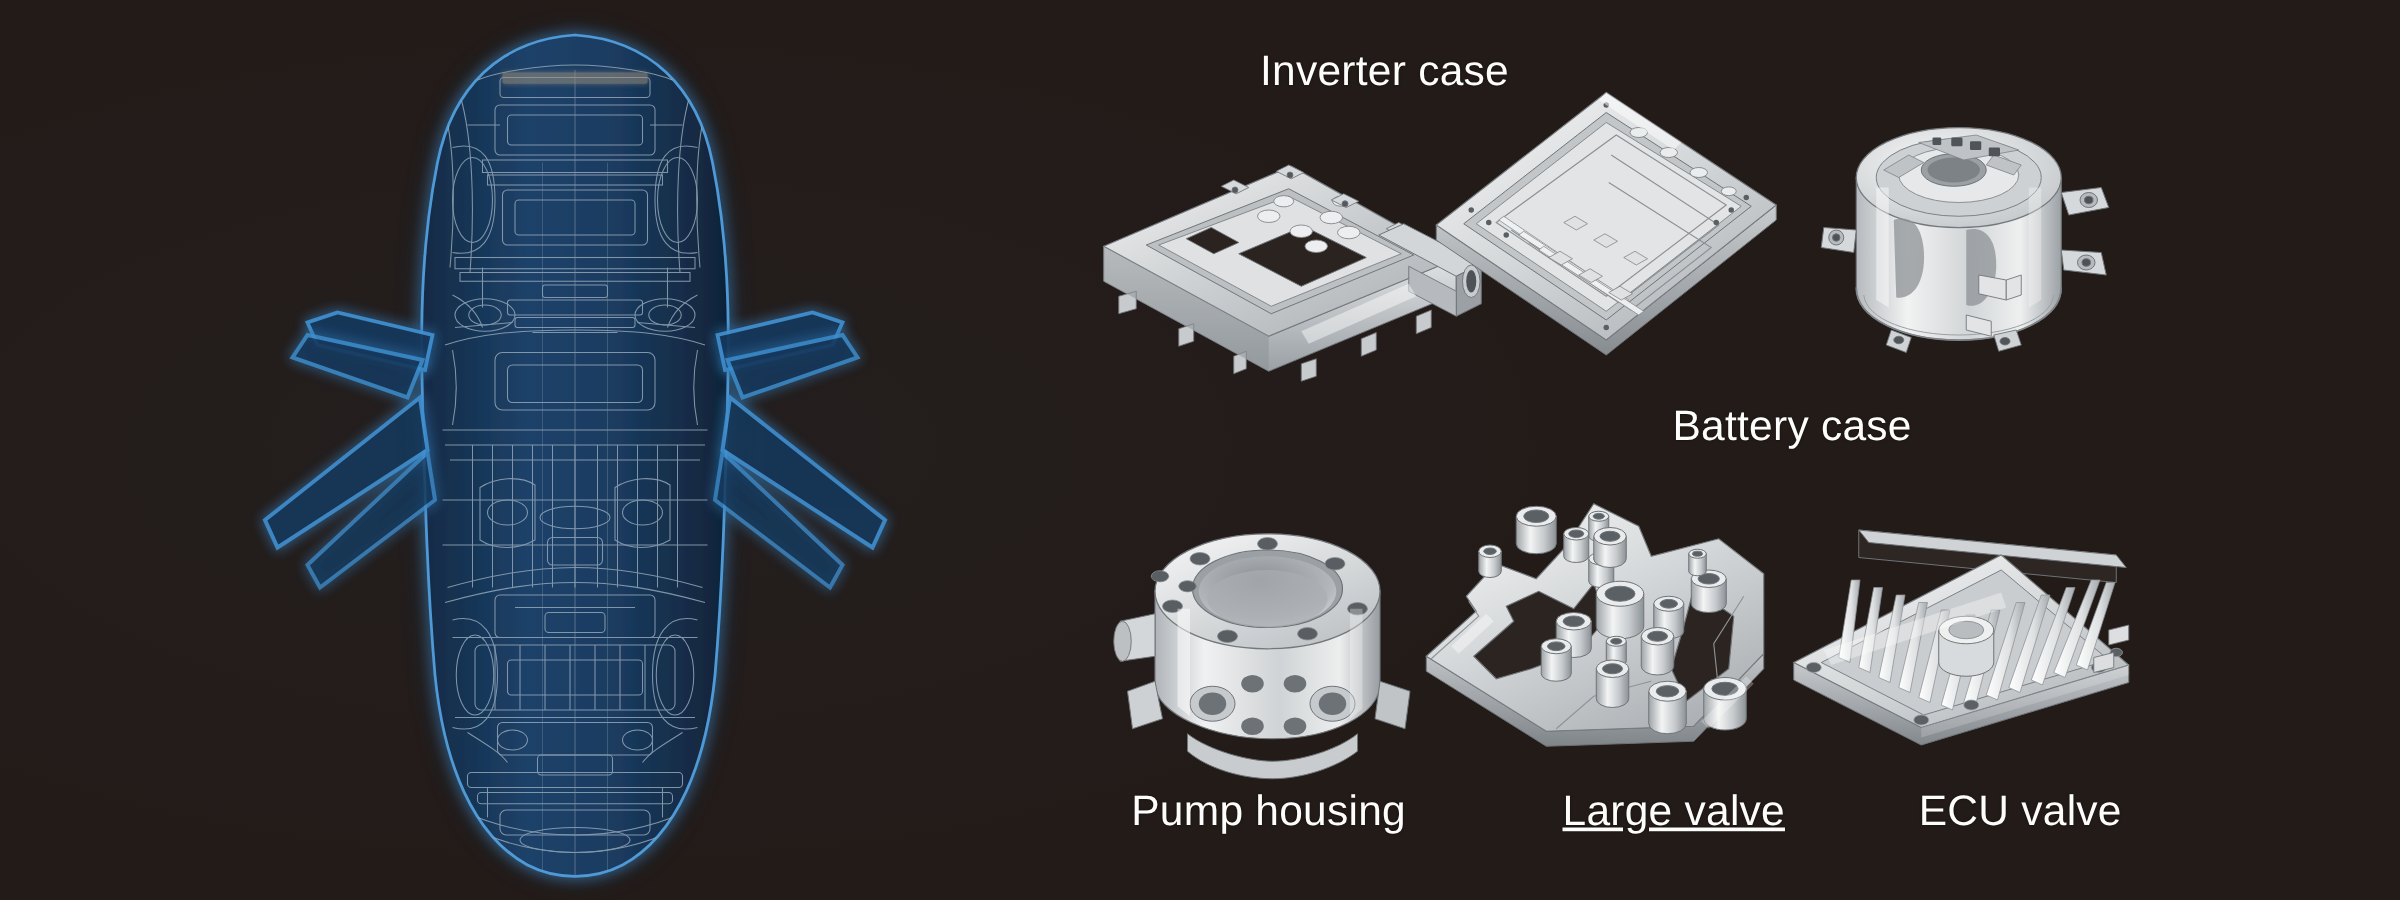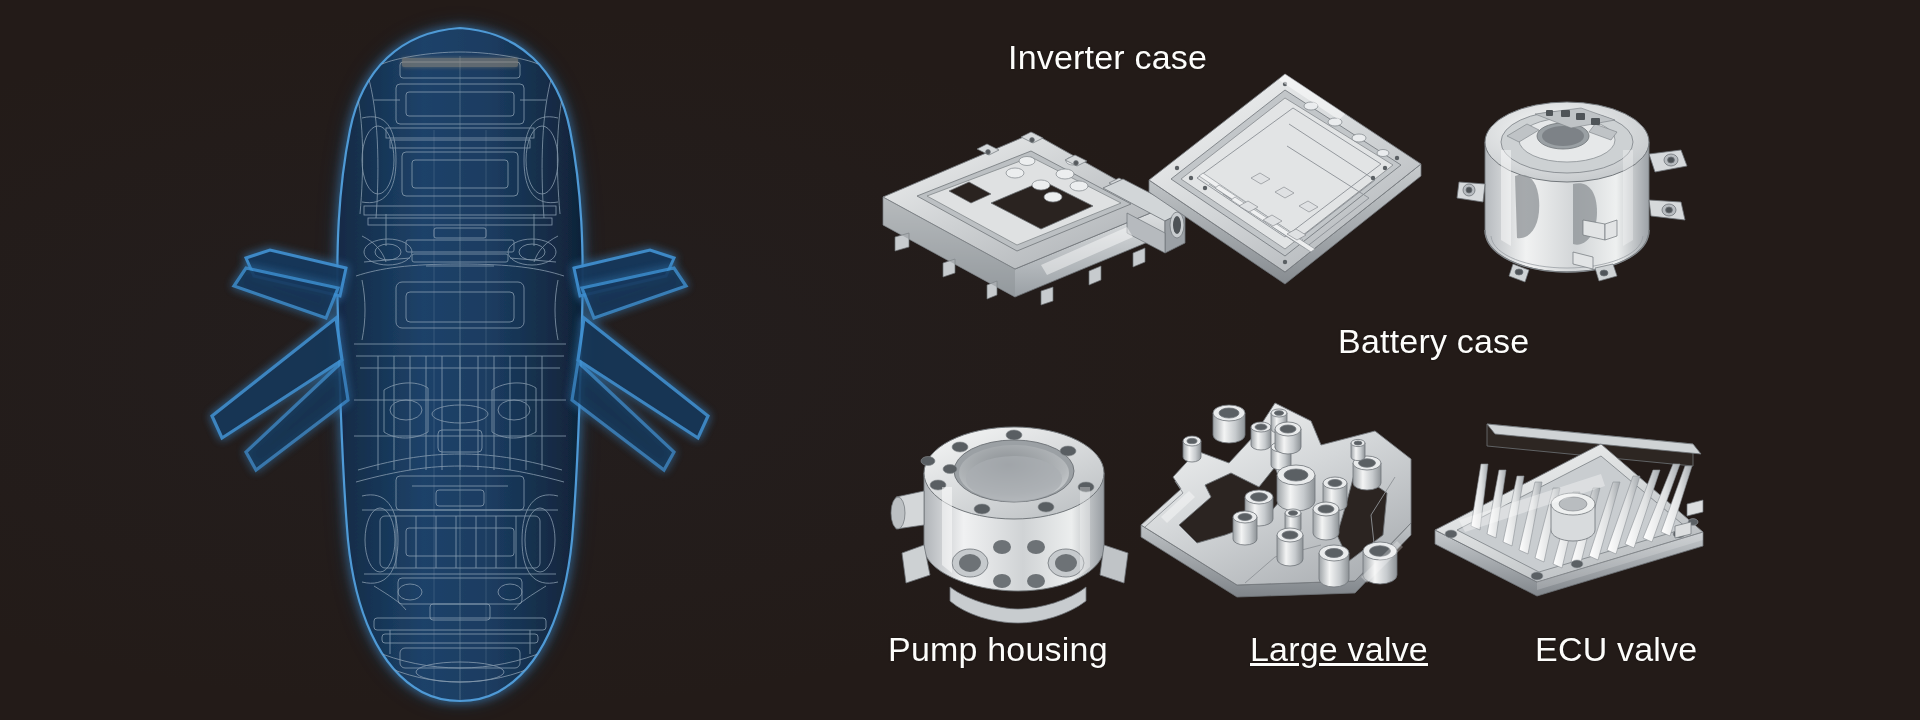--- a/index.html
+++ b/index.html
@@ -40,21 +40,21 @@
   .slot-battery {left:255px;top:60px;}
   .slot-motor   {left:565px;top:80px;}
   .slot-pump    {left:10px;top:395px;}
   .slot-valve   {left:245px;top:385px;}
   .slot-ecu     {left:545px;top:400px;}
 
   
   .lbl-inverter{left:105px;top:40px;margin-left:23px;}
   .lbl-battery {left:425px;top:324px;margin-left:33px;}
   .lbl-motor   {left:640px;top:40px;}
-  .lbl-pump    {left:8px;top:632px;}
+  .lbl-pump    {left:25px;top:632px;}
   .lbl-valve   {left:370px;top:632px;text-decoration:underline;}
   .lbl-ecu     {left:655px;top:632px;}
 </style>
 </head>
 <body>
 
 <div id="stage">
 
   <div class="ambient"></div>
 

